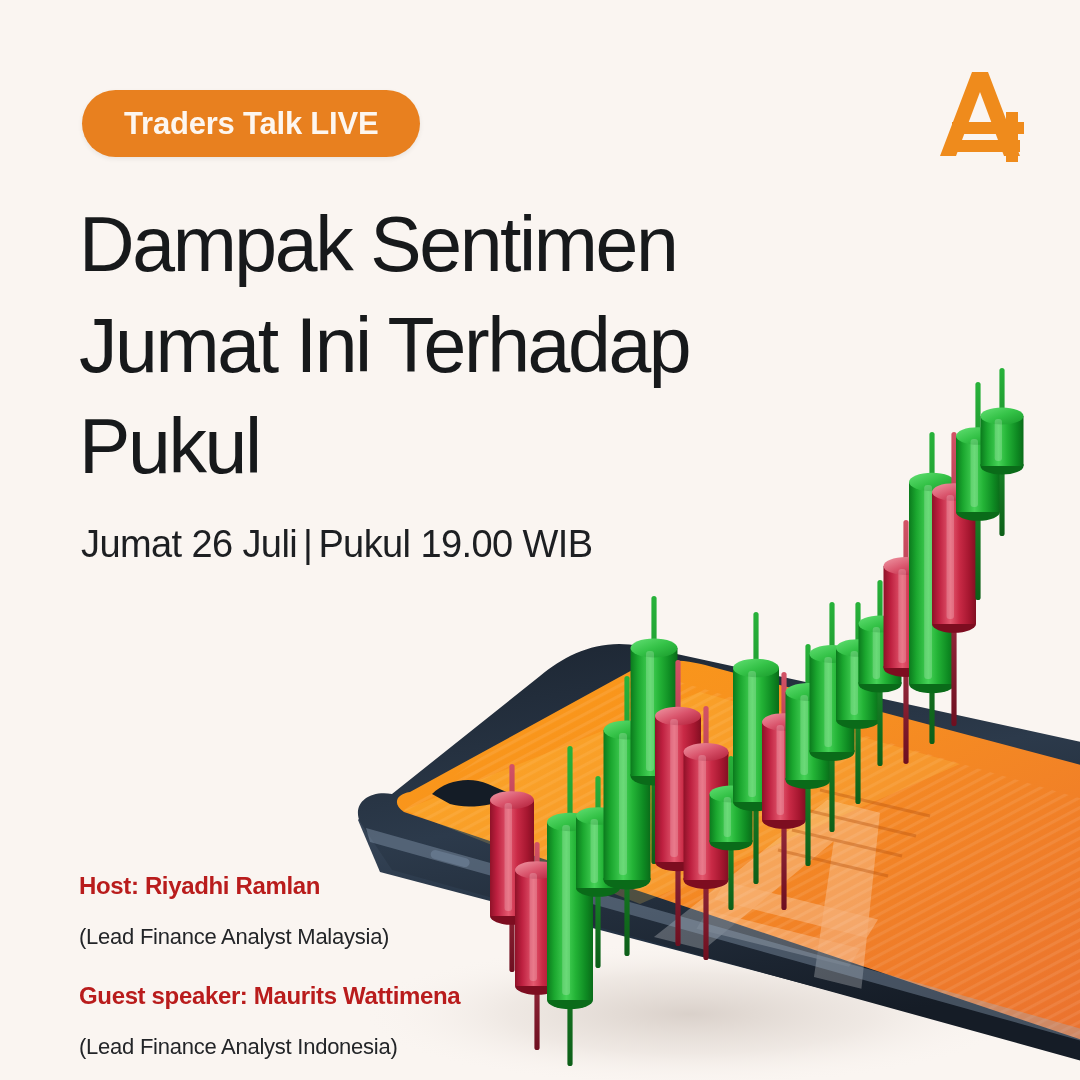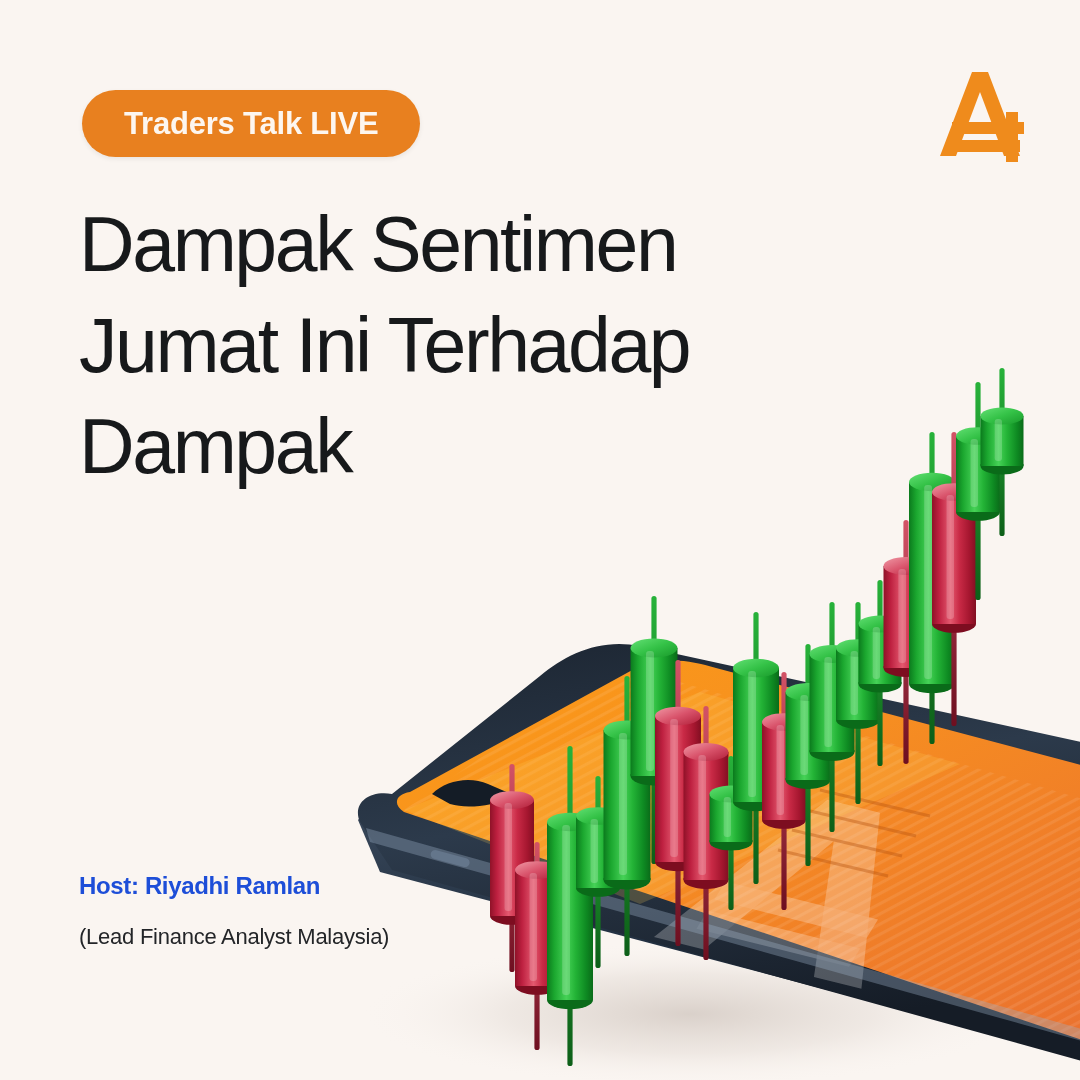--- a/index.html
+++ b/index.html
@@ -66,21 +66,21 @@
     white-space:nowrap;
     font-weight:400;
   }
   #datetime .sep { color:#1d1f22; padding:0 6px; font-weight:300; }
 
   
   #speakers { position:absolute; left:79px; top:866px; }
   .spk-block { margin-bottom:28px; }
   .spk-block:last-child { margin-bottom:0; }
   .spk-name {
-    font-size:24px; font-weight:bold; color:#1d4ed8;
+    font-size:24px; font-weight:bold; color:#b91c1c;
     letter-spacing:-0.35px; line-height:32px; white-space:nowrap;
   }
   .spk-role {
     font-size:22px; font-weight:400; color:#232528;
     letter-spacing:-0.25px; line-height:31px; white-space:nowrap;
     margin-top:19px;
   }
 </style>
 </head>
 <body>
@@ -361,24 +361,31 @@
     </g>
   </svg>
 
   <div id="badge">
     <span class="badge-label">Traders Talk LIVE</span>
   </div>
 
   <h1 id="headline">
     <span class="hl-line">Dampak Sentimen</span>
     <span class="hl-line">Jumat Ini Terhadap</span>
-    <span class="hl-line">Dampak</span>
+    <span class="hl-line">Pukul</span>
   </h1>
 
+  <div id="datetime">
+    <span>Jumat 26 Juli</span><span class="sep">|</span><span>Pukul 19.00 WIB</span>
+  </div>
 
   <div id="speakers">
     <div class="spk-block">
       <div class="spk-name">Host: Riyadhi Ramlan</div>
       <div class="spk-role">(Lead Finance Analyst Malaysia)</div>
     </div>
+    <div class="spk-block">
+      <div class="spk-name">Guest speaker: Maurits Wattimena</div>
+      <div class="spk-role">(Lead Finance Analyst Indonesia)</div>
+    </div>
   </div>
 
 </div>
 
 </body></html>

